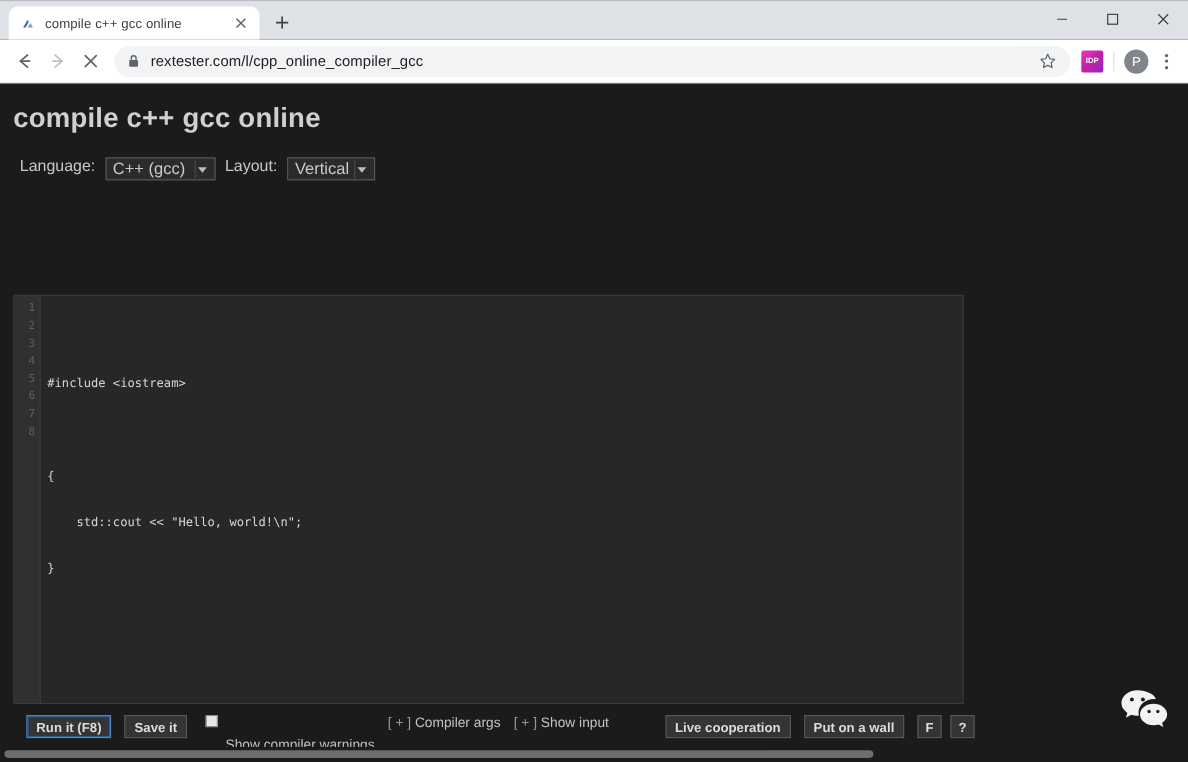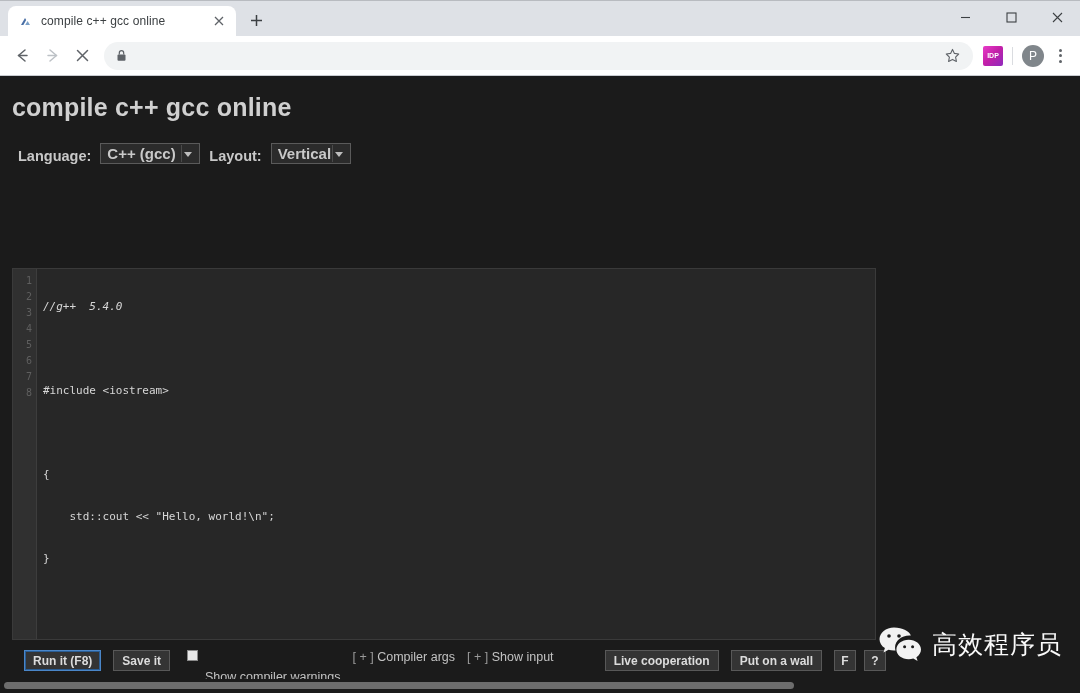--- a/index.html
+++ b/index.html
@@ -155,26 +155,25 @@
 
   h1.title {
     font-size: 25px;
     font-weight: bold;
     color: #d0d0d0;
     margin: 17px 0 0 12px;
     letter-spacing: .2px;
   }
 
   .controls {
-    display: flex; align-items: flex-end;
+    display: flex; align-items: flex-start;
     margin: 21px 0 16px 18px;
     gap: 9px;
     font-size: 14.5px;
     color: #c8c8c8;
-    font-weight: bold;
   }
   .sel {
     position: relative;
     background: #2b2b2b;
     border: 1px solid #5a5a5a;
     height: 21px;
     display: flex; align-items: center;
     padding: 0 22px 0 6px;
     font-size: 15px;
     color: #c9c9c9;
@@ -379,20 +378,21 @@
       </svg>
     </div>
 
     <div class="omnibox">
       <span class="lock-icon">
         <svg width="11" height="13" viewBox="0 0 11 13">
           <rect x="1.5" y="5.5" width="8" height="6.2" rx="1" fill="#5f6368"></rect>
           <path d="M3.3 5.5 V3.9 a2.2 2.2 0 0 1 4.4 0 V5.5" fill="none" stroke="#5f6368" stroke-width="1.2"></path>
         </svg>
       </span>
+      <span class="omnibox-url" title="rextester.com/l/cpp_online_compiler_gcc">rextester.com/l/cpp_online_compiler_gcc</span>
       <span class="star-btn">
         <svg width="15" height="15" viewBox="0 0 15 15">
           <path d="M7.5 1.4 L9.4 5.4 L13.7 6 L10.6 9.1 L11.4 13.4 L7.5 11.4 L3.6 13.4 L4.4 9.1 L1.3 6 L5.6 5.4 Z" fill="none" stroke="#5f6368" stroke-width="1.1" stroke-linejoin="round"></path>
         </svg>
       </span>
     </div>
 
     <div class="tb-right">
       <div class="ext-icon">IDP</div>
       <div class="tb-divider"></div>
@@ -428,21 +428,20 @@
         <div class="ln">1</div>
         <div class="ln">2</div>
         <div class="ln">3</div>
         <div class="ln">4</div>
         <div class="ln">5</div>
         <div class="ln">6</div>
         <div class="ln">7</div>
         <div class="ln">8</div>
       </div>
       <div class="code">
-        <div class="ln c-comment">//g++  5.4.0</div>
         <div class="ln"></div>
         <div class="ln c-pre">#include &lt;iostream&gt;</div>
         <div class="ln"></div>
         <div class="ln c-punct">{</div>
         <div class="ln c-ident">    std::cout &lt;&lt; "Hello, world!\n";</div>
         <div class="ln c-punct">}</div>
       </div>
     </div>
 
     <div class="btnbar">
@@ -473,20 +472,19 @@
       <span class="wechat-logo">
         <svg width="44" height="38" viewBox="0 0 44 38">
           <path d="M16 2.5 C7.8 2.5 1.5 7.9 1.5 14.2 c0 3.6 2.1 6.8 5.4 8.9 l-1.4 4.3 5-2.6 c1.7 .5 3.5 .8 5.5 .8 .5 0 1 0 1.5-.06 -.3-1 -.45-2 -.45-3.1 0-6.6 6.4-11.9 14.3-11.9 .5 0 1 .02 1.5 .07 C31.6 6.5 24.6 2.5 16 2.5 Z" fill="#f2f2f2"></path>
           <circle cx="11" cy="11" r="1.8" fill="#1b1b1b"></circle>
           <circle cx="21" cy="11" r="1.8" fill="#1b1b1b"></circle>
           <path d="M43 24.5 c0-5.4 -5.5-9.8 -12.3-9.8 -6.8 0 -12.3 4.4 -12.3 9.8 0 5.4 5.5 9.8 12.3 9.8 1.6 0 3.2-.25 4.6-.7 l4.3 2.3 -1.2-3.7 C41.2 30.3 43 27.6 43 24.5 Z" fill="#f2f2f2"></path>
           <circle cx="26.6" cy="21.8" r="1.5" fill="#1b1b1b"></circle>
           <circle cx="34.6" cy="21.8" r="1.5" fill="#1b1b1b"></circle>
         </svg>
       </span>
-      <span class="wm-text">高效程序员</span>
     </div>
 
     <div class="hscroll">
       <div class="thumb"></div>
     </div>
   </div>
 </div>
 
 </body></html>

